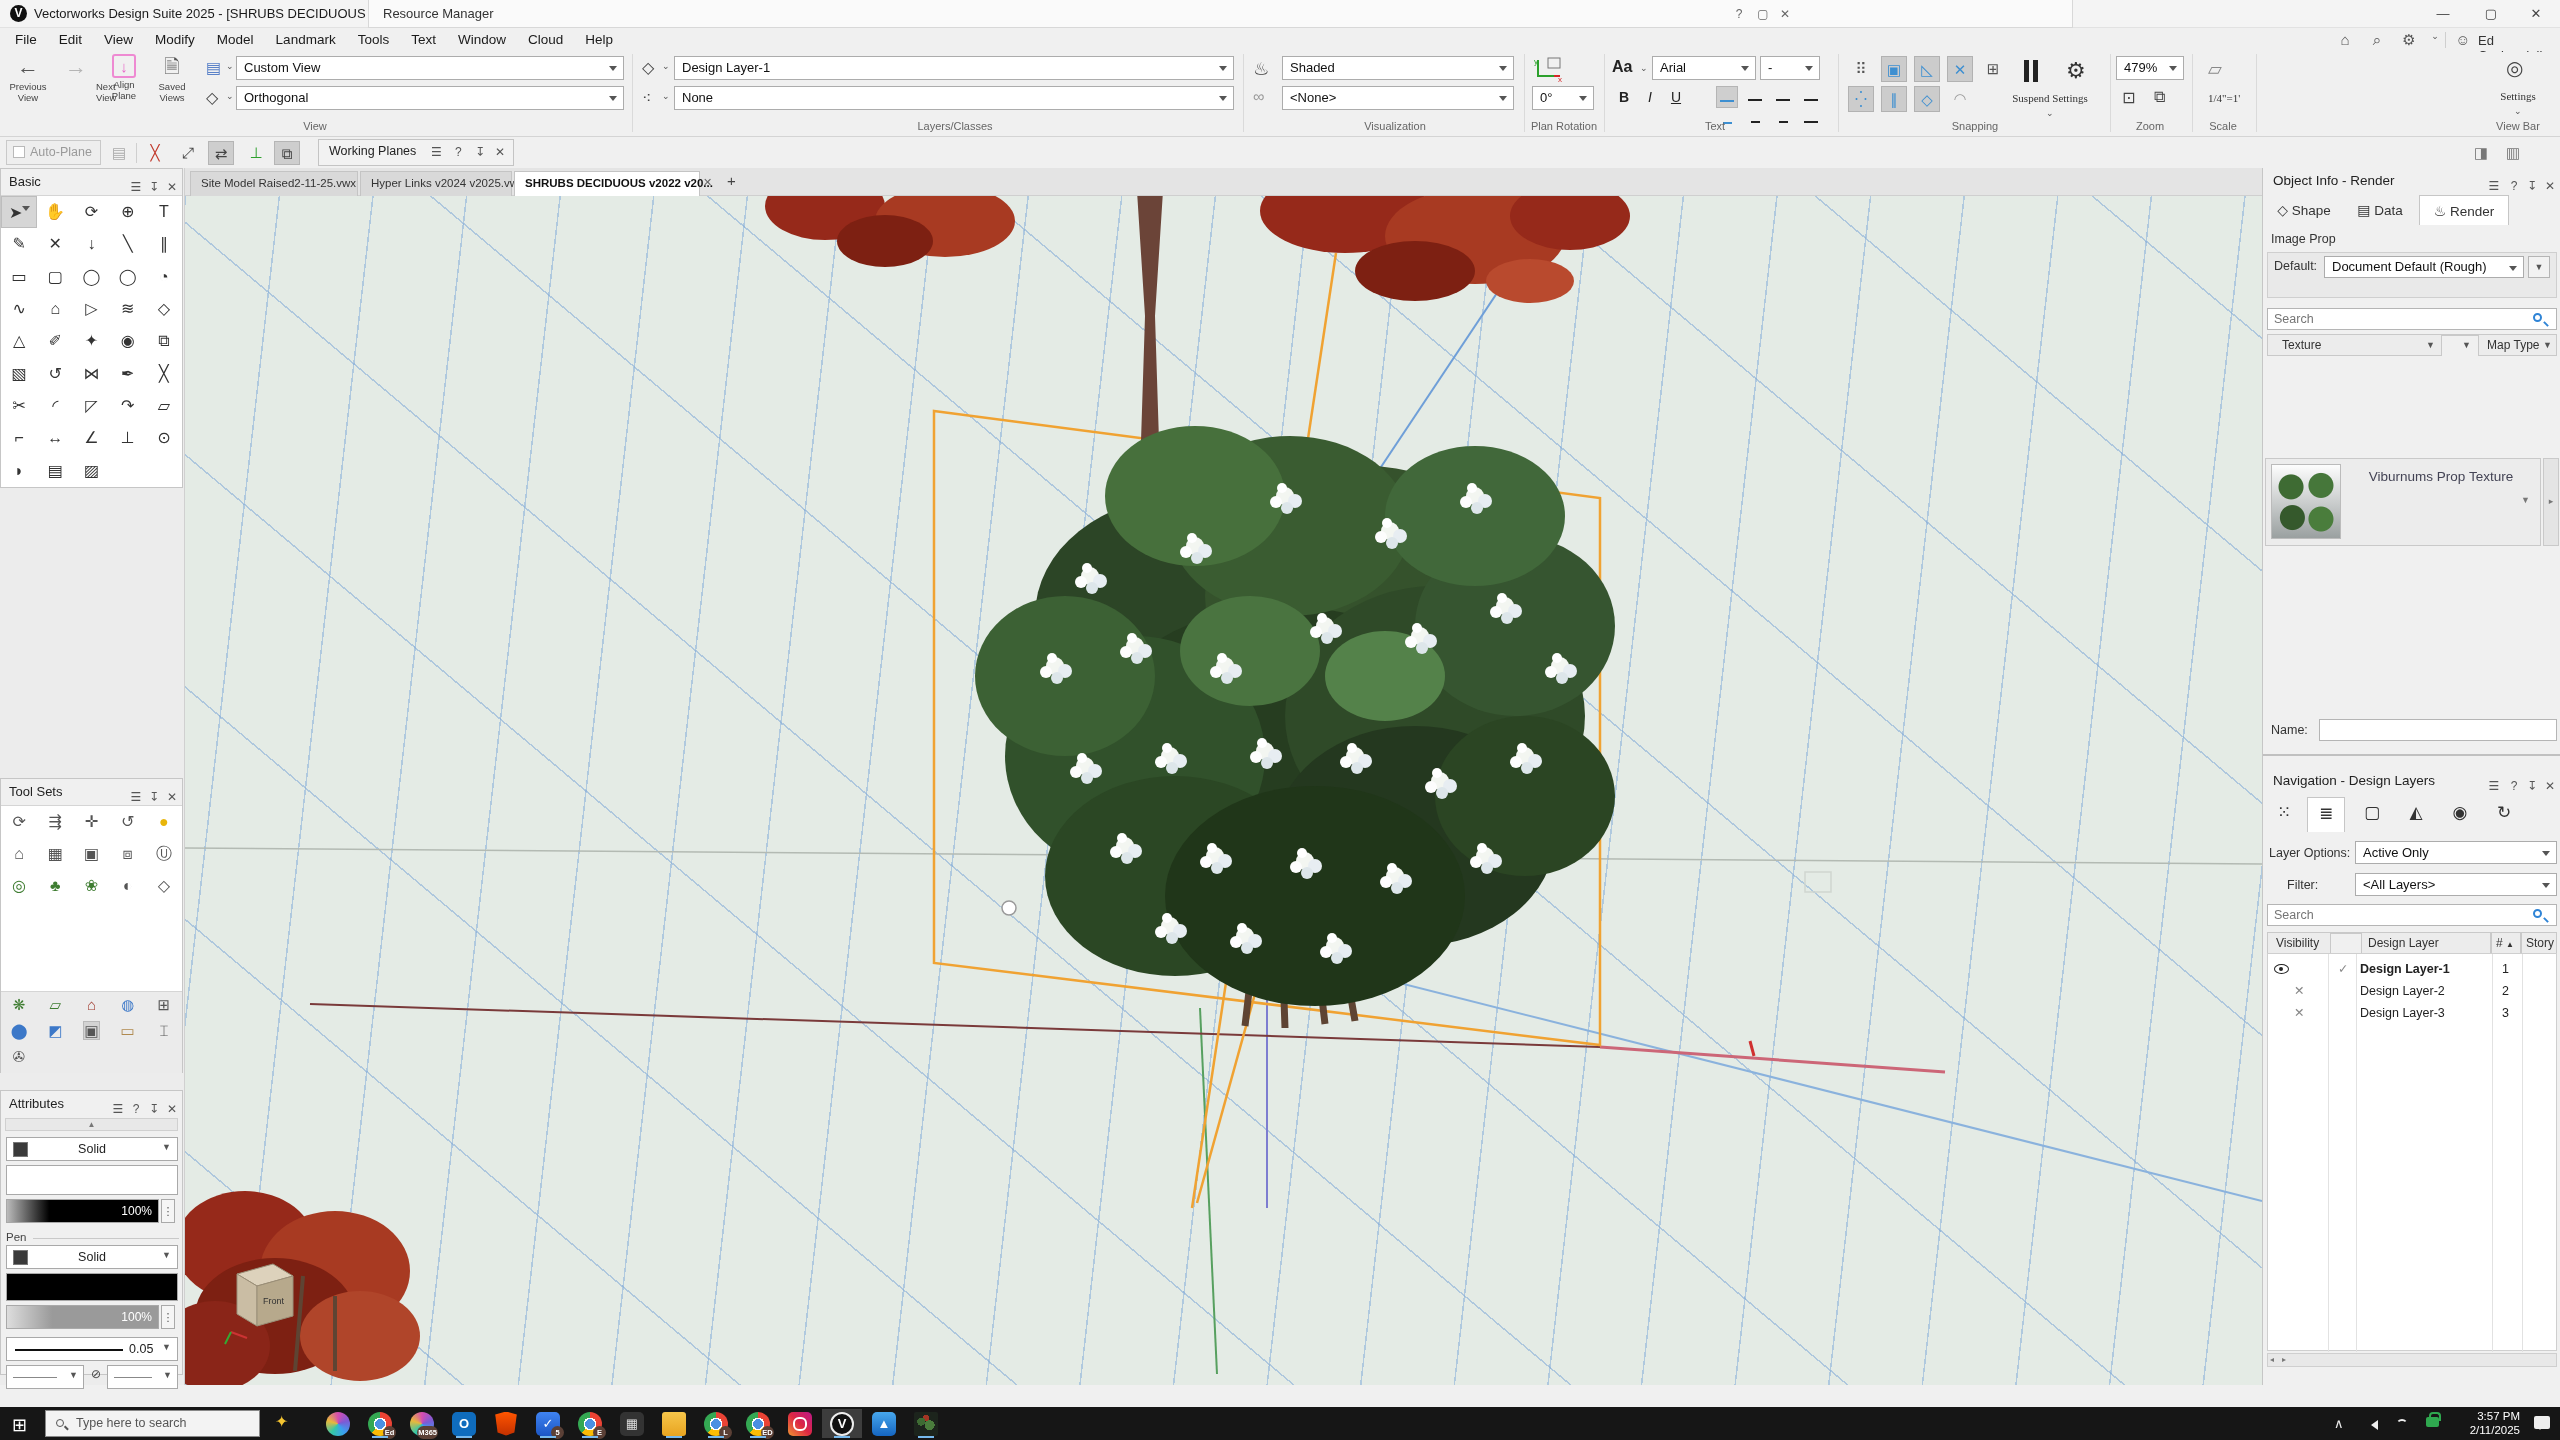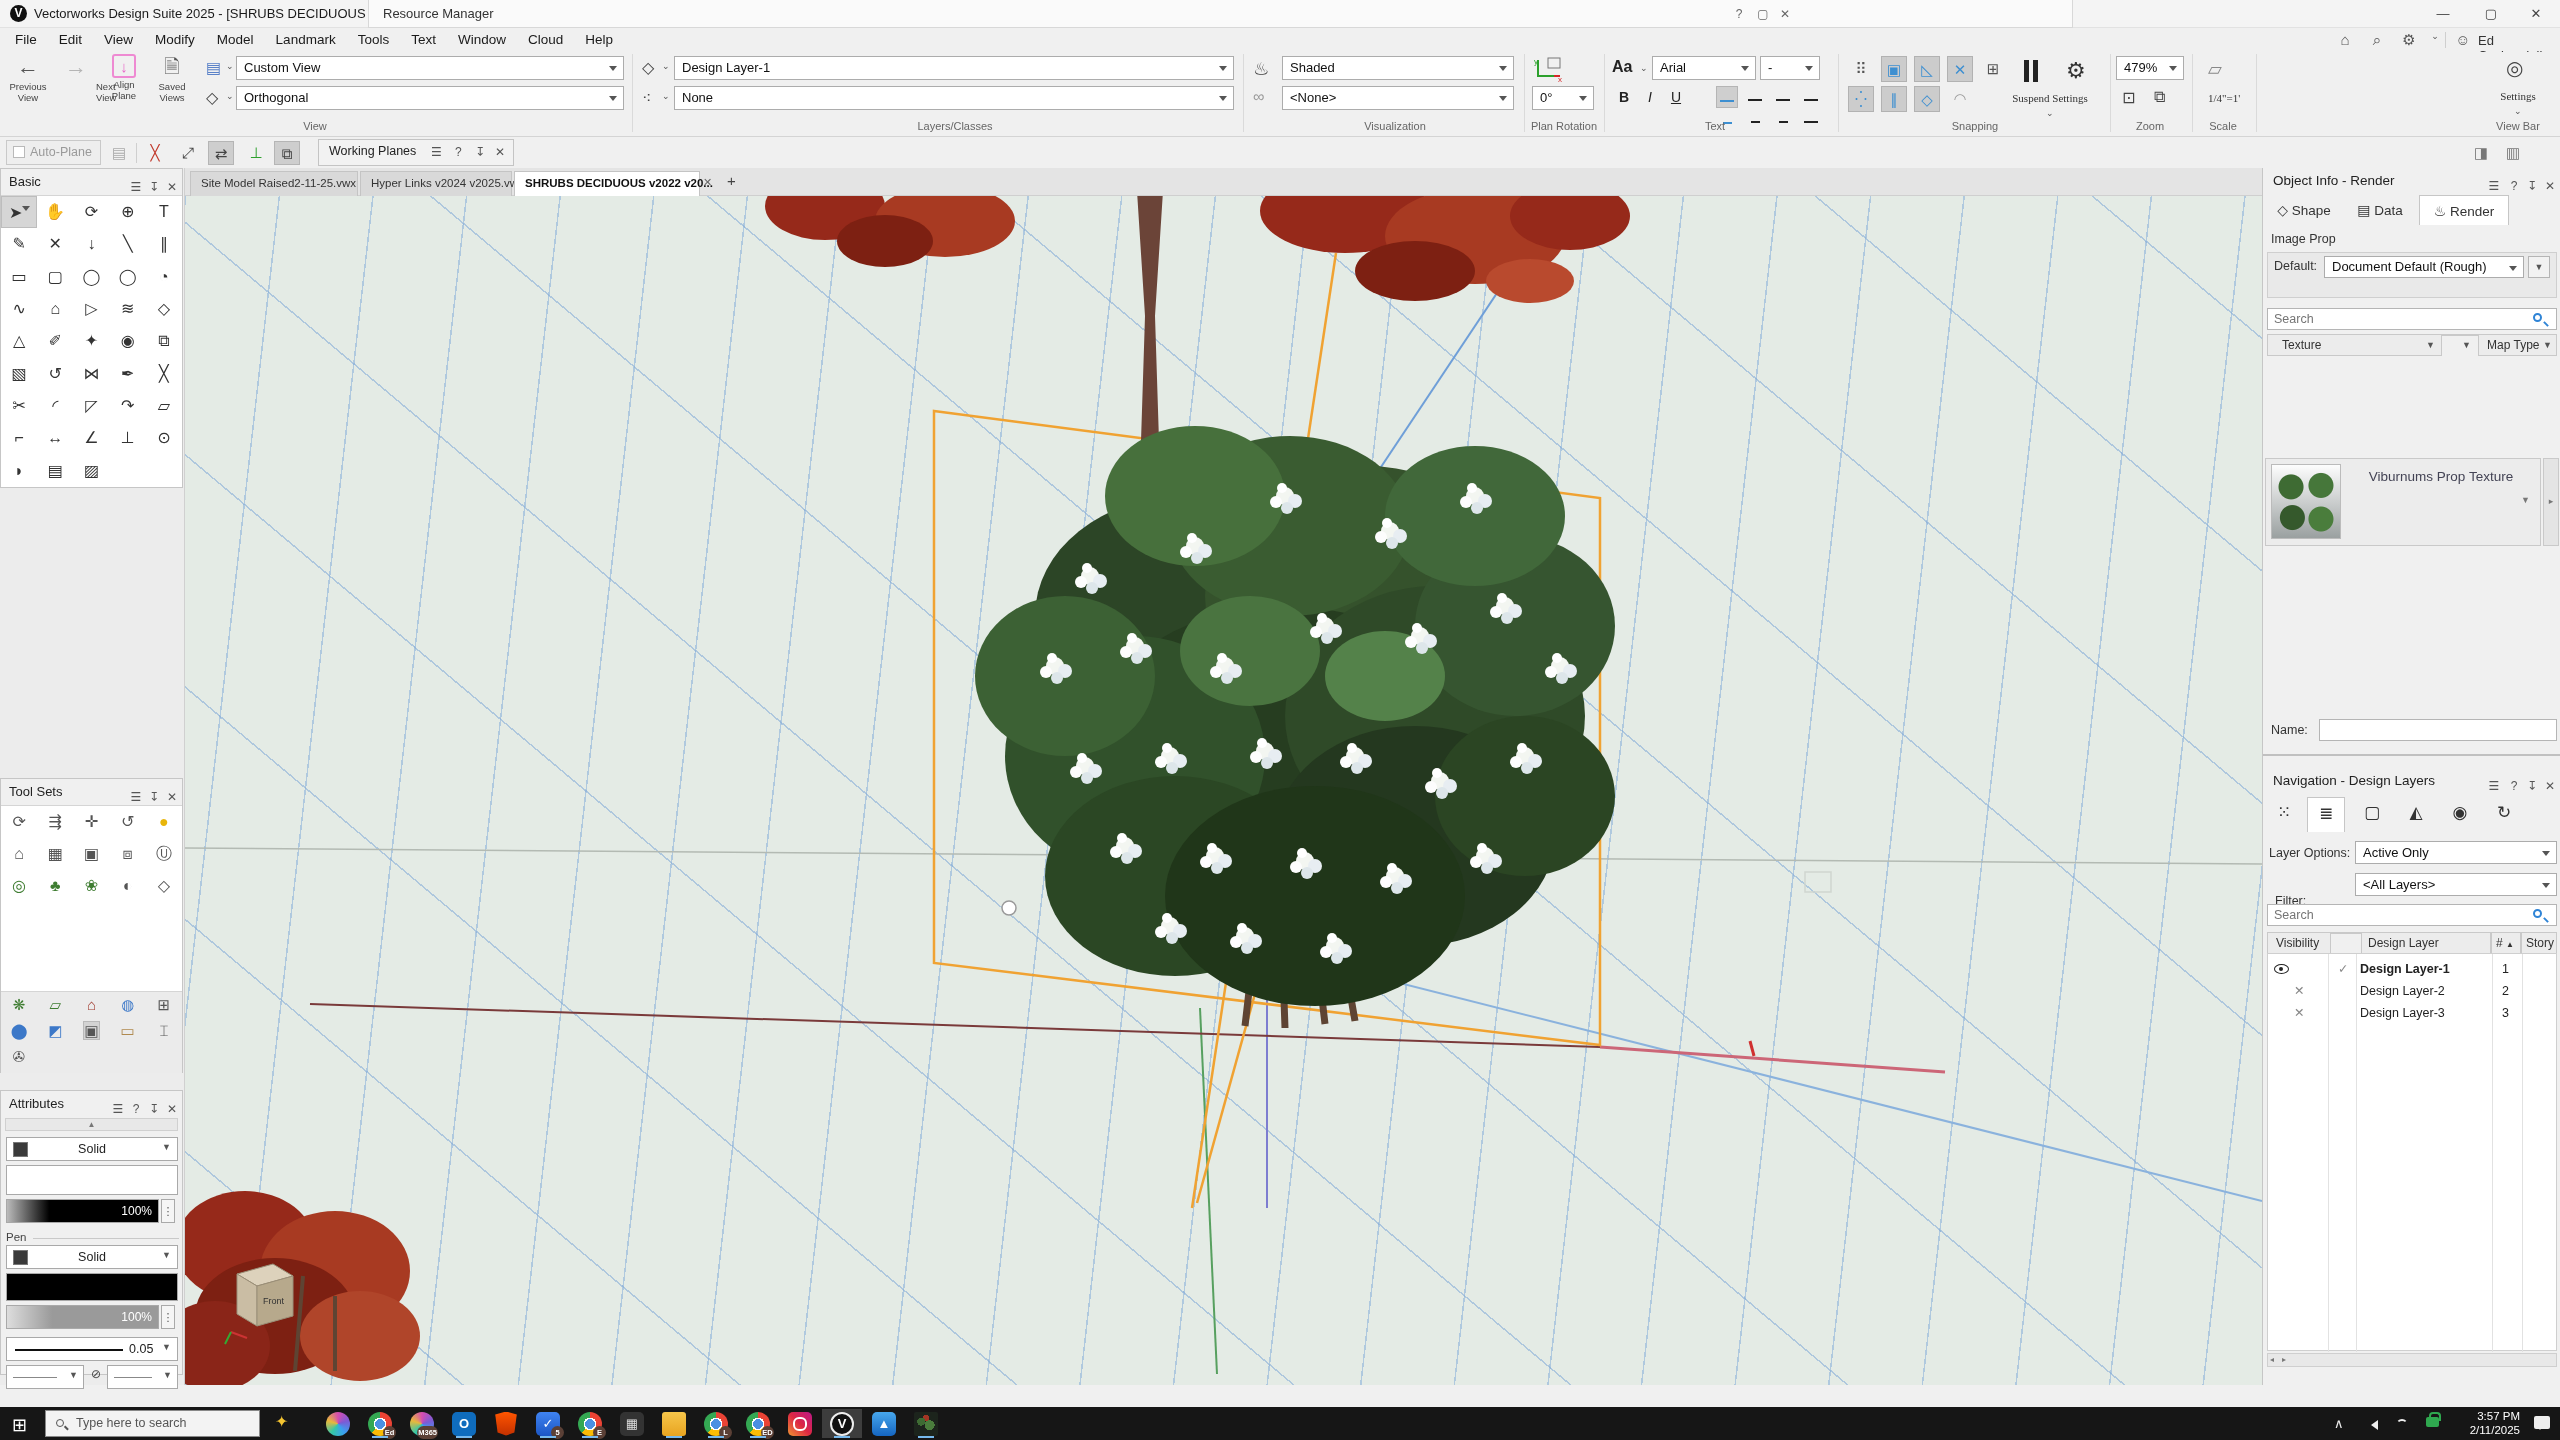--- a/index.html
+++ b/index.html
@@ -586,21 +586,21 @@
         <span class="abs pal-hbtn" style="left:278px;top:5px;">✕</span>
       </div>
       <div class="abs nav-ico" style="left:2px;top:29px;">⁙</div>
       <div class="abs nav-ico nav-ico-on" style="left:44px;top:29px;">≣</div>
       <div class="abs nav-ico" style="left:90px;top:29px;">▢</div>
       <div class="abs nav-ico" style="left:134px;top:29px;">◭</div>
       <div class="abs nav-ico" style="left:178px;top:29px;">◉</div>
       <div class="abs nav-ico" style="left:222px;top:29px;">↻</div>
       <div class="abs fld-lbl" style="left:6px;top:78px;">Layer Options:</div>
       <div class="abs sel" style="left:92px;top:73px;width:202px;height:23px;line-height:21px;">Active Only</div>
-      <div class="abs fld-lbl" style="left:12px;top:110px;margin-top:16px;">Filter:</div>
+      <div class="abs fld-lbl" style="left:24px;top:110px;">Filter:</div>
       <div class="abs sel" style="left:92px;top:105px;width:202px;height:23px;line-height:21px;">&lt;All Layers&gt;</div>
       <div class="abs search-box" style="left:4px;top:136px;width:290px;">
         <input placeholder="Search" style="">
         <span class="mag"></span>
       </div>
       <div class="abs thead" style="left:4px;top:164px;width:64px;padding-left:8px;">Visibility</div>
       <div class="abs thead" style="left:68px;top:164px;width:30px;"></div>
       <div class="abs thead" style="left:98px;top:164px;width:130px;padding-left:6px;">Design Layer</div>
       <div class="abs thead" style="left:228px;top:164px;width:30px;padding-left:4px;"><span>#</span> <span style="font-size:8px;">▲</span></div>
       <div class="abs thead" style="left:258px;top:164px;width:36px;padding-left:4px;">Story</div>

